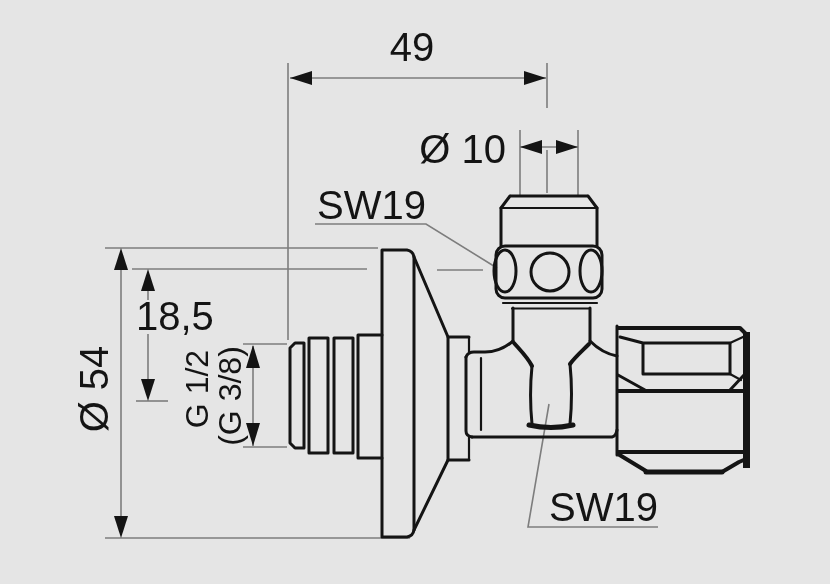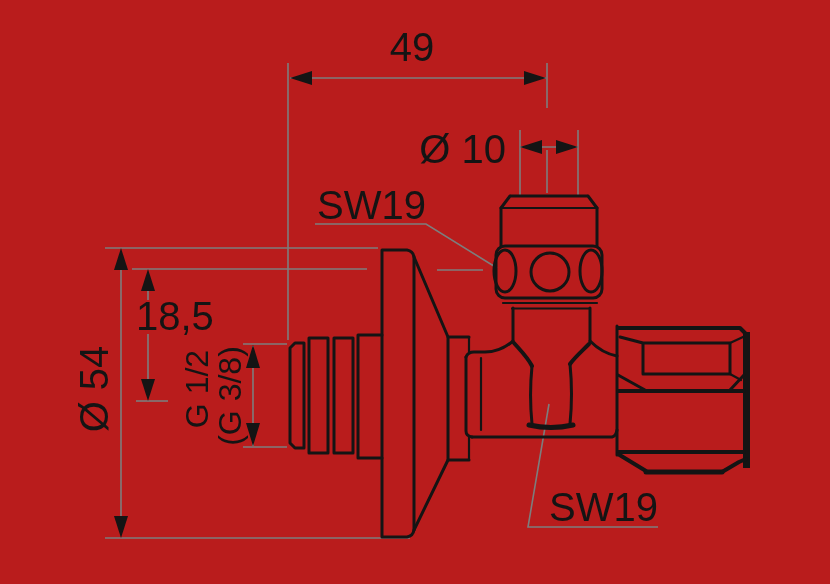--- a/index.html
+++ b/index.html
@@ -7,21 +7,21 @@
     padding: 0;
     background: #ffffff;
     width: 830px;
     height: 584px;
     overflow: hidden;
   }
   .canvas {
     position: relative;
     width: 830px;
     height: 584px;
-    background: #b91c1c;
+    background: #e5e5e5;
   }
   svg { display: block; }
   .dim-text {
     font-family: "Liberation Sans", "DejaVu Sans", sans-serif;
     font-size: 40px;
     fill: #141414;
   }
   .dim-text-small {
     font-family: "Liberation Sans", "DejaVu Sans", sans-serif;
     font-size: 32px;

